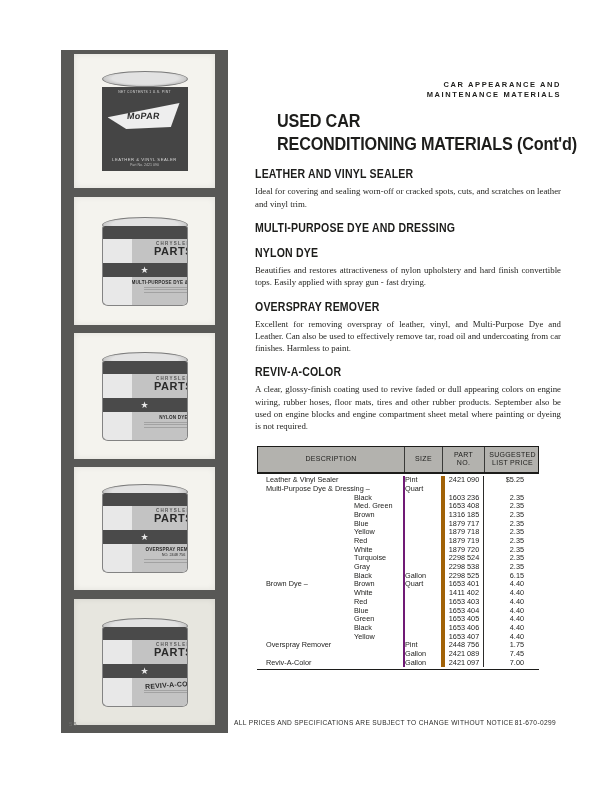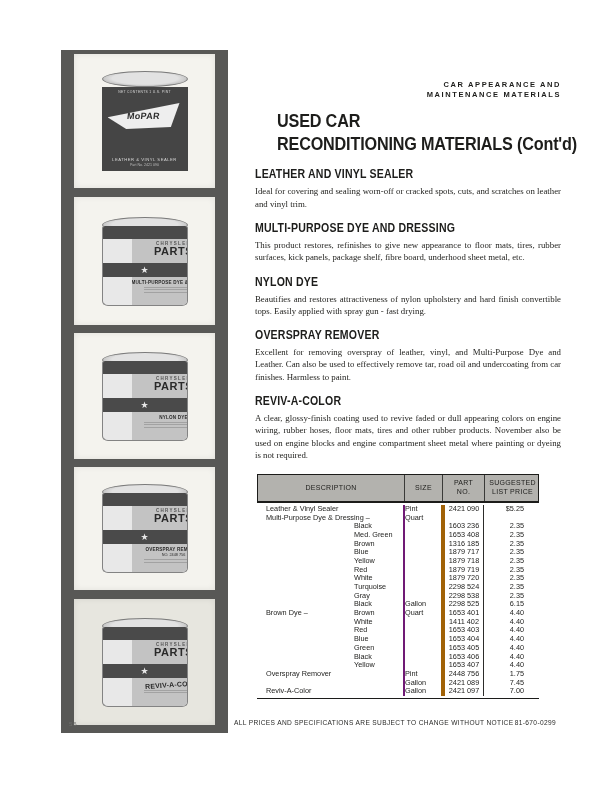--- a/index.html
+++ b/index.html
@@ -187,30 +187,29 @@
 
   <div class="title">
     <div><span class="tline">USED CAR</span></div>
     <div><span class="tline">RECONDITIONING MATERIALS (Cont'd)</span></div>
   </div>
 
   <div class="sec-h"><span>LEATHER AND VINYL SEALER</span></div>
   <div class="sec-p">Ideal for covering and sealing worn-off or cracked spots, cuts, and scratches on leather and vinyl trim.</div>
 
   <div class="sec-h"><span>MULTI-PURPOSE DYE AND DRESSING</span></div>
-  <div class="sec-p">This product restores, refinishes to give new appearance to floor mats, tires, rubber surfaces, kick panels, package shelf, fibre board, underhood sheet metal, etc.</div>
 
   <div class="sec-h"><span>NYLON DYE</span></div>
   <div class="sec-p">Beautifies and restores attractiveness of nylon upholstery and hard finish convertible tops. Easily applied with spray gun - fast drying.</div>
 
   <div class="sec-h"><span>OVERSPRAY REMOVER</span></div>
   <div class="sec-p">Excellent for removing overspray of leather, vinyl, and Multi-Purpose Dye and Leather. Can also be used to effectively remove tar, road oil and undercoating from car finishes. Harmless to paint.</div>
 
   <div class="sec-h"><span>REVIV-A-COLOR</span></div>
-  <div class="sec-p">A clear, glossy-finish coating used to revive faded or dull appearing colors on engine wiring, rubber hoses, floor mats, tires and other rubber products. November also be used on engine blocks and engine compartment sheet metal where painting or dyeing is not required.</div>
+  <div class="sec-p">A clear, glossy-finish coating used to revive faded or dull appearing colors on engine wiring, rubber hoses, floor mats, tires and other rubber products. September also be used on engine blocks and engine compartment sheet metal where painting or dyeing is not required.</div>
 
   <div class="ptable">
     <div class="thead">
       <div class="hc">
           <div>DESCRIPTION</div>
         </div>
       <div class="hc">
           <div>SIZE</div>
         </div>
       <div class="hc">

